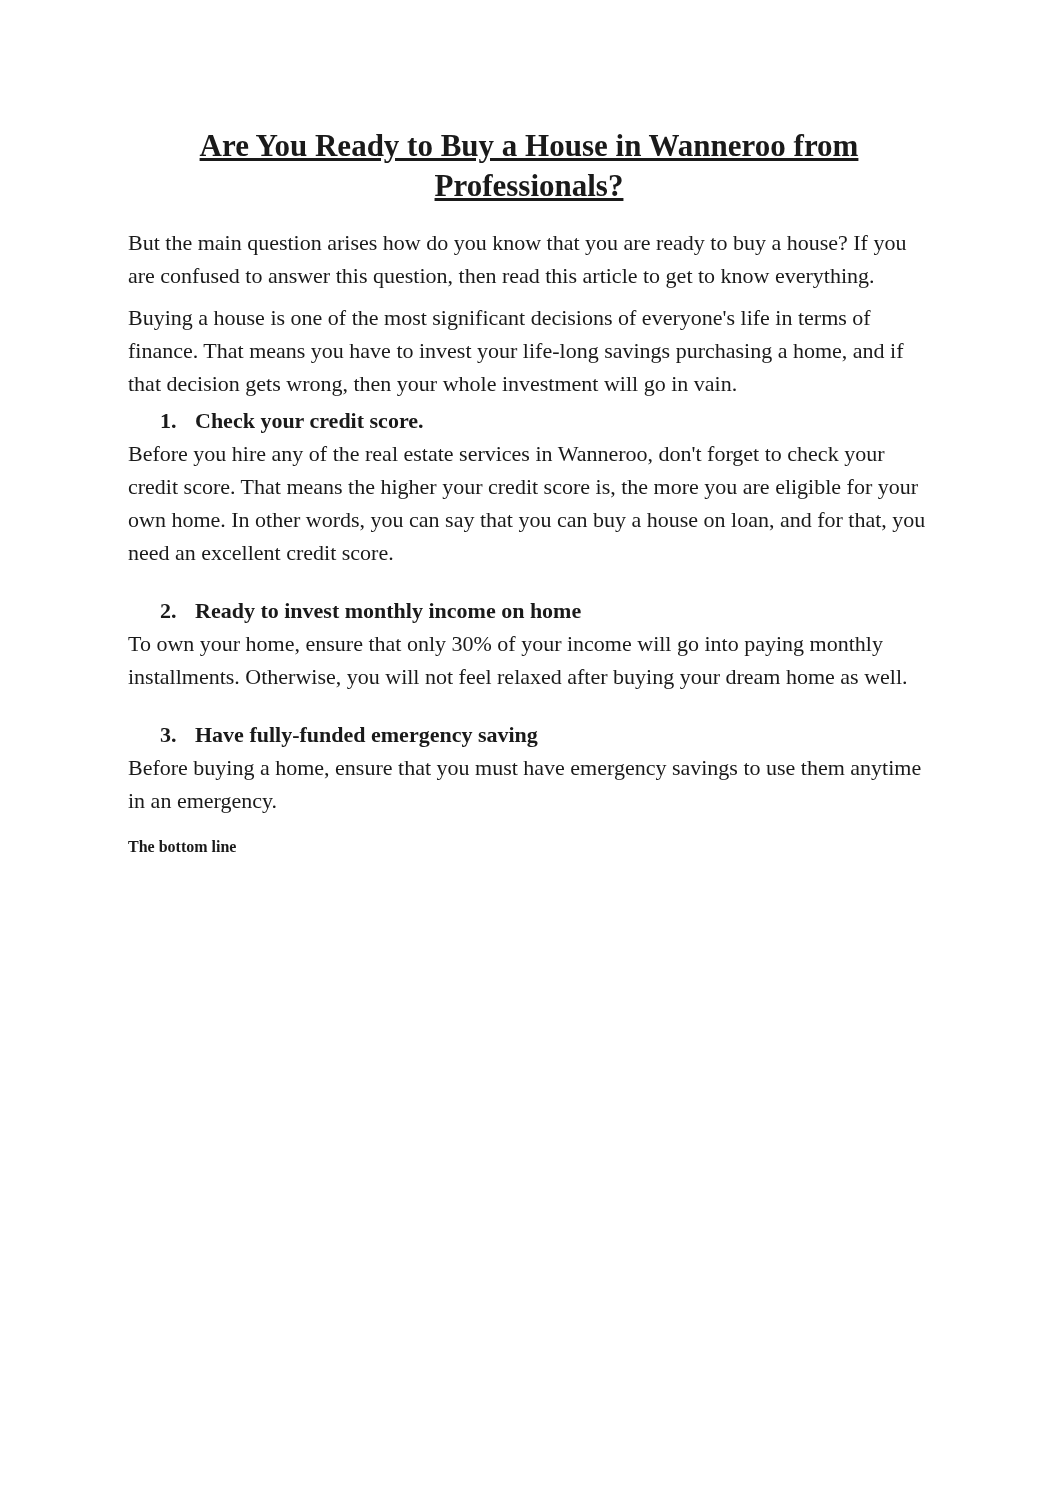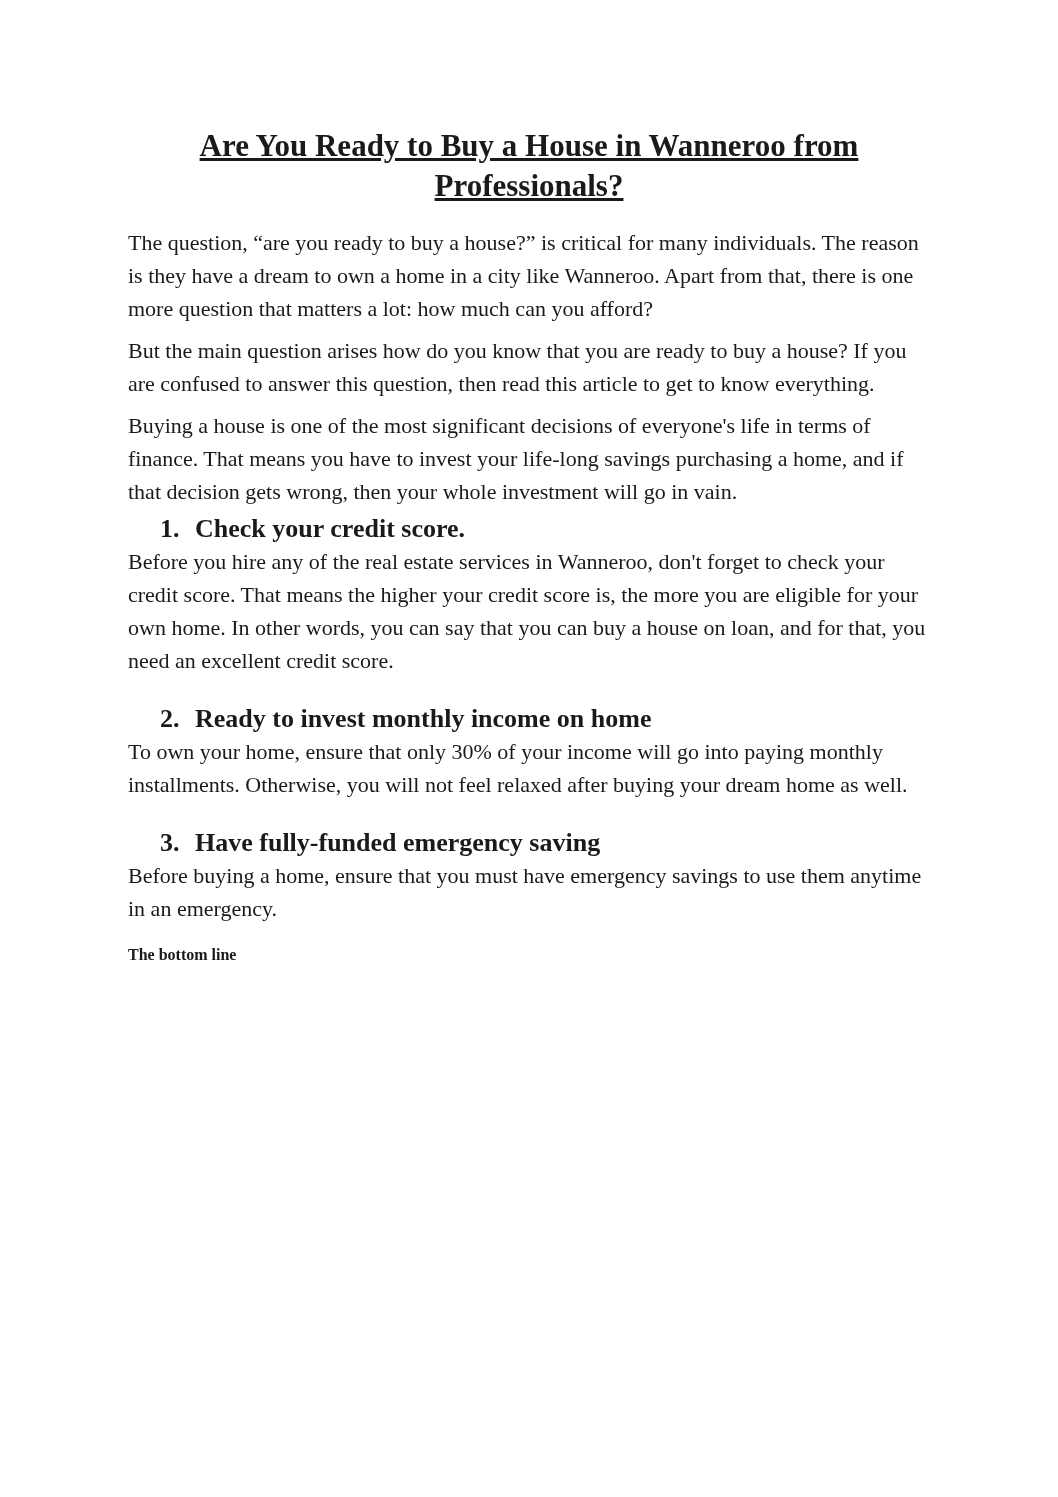--- a/index.html
+++ b/index.html
@@ -29,21 +29,21 @@
     font-weight: bold;
     text-align: center;
     text-decoration: underline;
     margin: 0 0 20px 0;
     color: #1a1a1a;
   }
   p.body-para {
     margin: 0 0 9px 0;
   }
   .list-heading {
-    font-size: 26px;
+    font-size: 22px;
     line-height: 33px;
     font-weight: bold;
     margin: 25px 0 0 0;
     padding-left: 32px;
   }
   .list-heading.first {
     margin-top: -5px;
   }
   .list-heading .num {
     display: inline-block;
@@ -60,21 +60,20 @@
     text-align: right;
   }
 </style>
 </head>
 <body>
 
 <div class="page">
 
   <h1 class="doc-title">Are You Ready to Buy a House in Wanneroo from Professionals?</h1>
 
-  <p class="body-para">The question, “are you ready to buy a house?” is critical for many individuals. The reason is they have a dream to own a home in a city like Wanneroo. Apart from that, there is one more question that matters a lot: how much can you afford?</p>
 
   <p class="body-para">But the main question arises how do you know that you are ready to buy a house? If you are confused to answer this question, then read this article to get to know everything.</p>
 
   <p class="body-para">Buying a house is one of the most significant decisions of everyone's life in terms of finance. That means you have to invest your life-long savings purchasing a home, and if that decision gets wrong, then your whole investment will go in vain.</p>
 
   <div>
     <h2 class="list-heading first"><span class="num">1.</span><span>Check your credit score.</span></h2>
     <p class="body-para"><span>Before you hire any of the </span><span class="b">real estate services in Wanneroo</span><span>, don't forget to check your credit score. That means the higher your credit score is, the more you are eligible for your own home. In other words, you can say that you can buy a house on loan, and for that, you need an excellent credit score.</span></p>
   </div>
 

